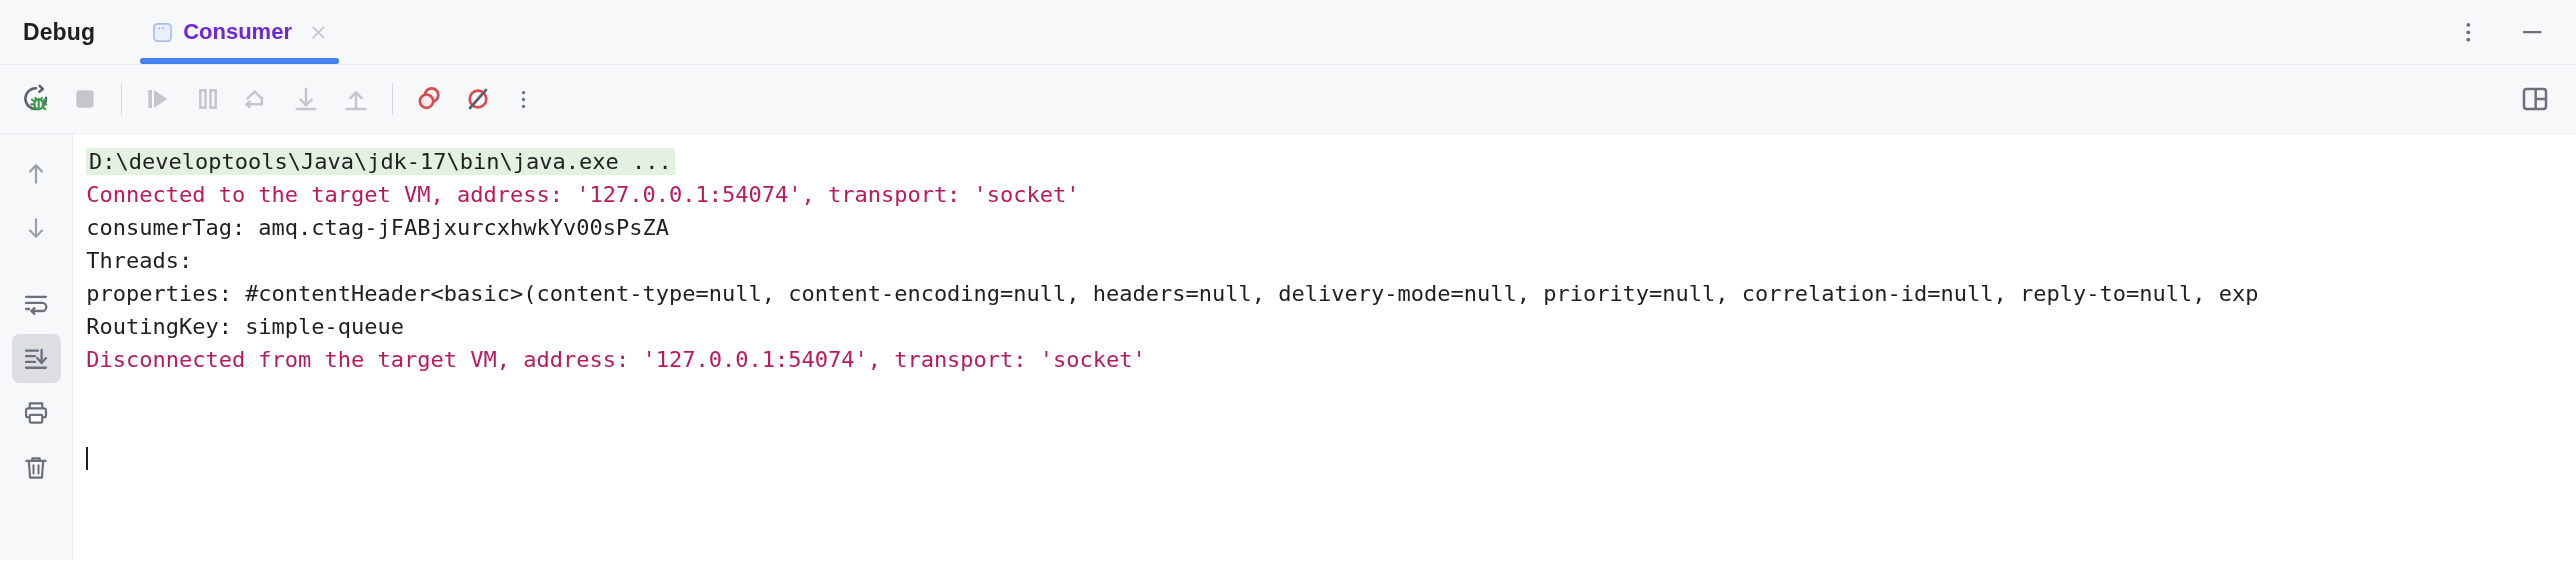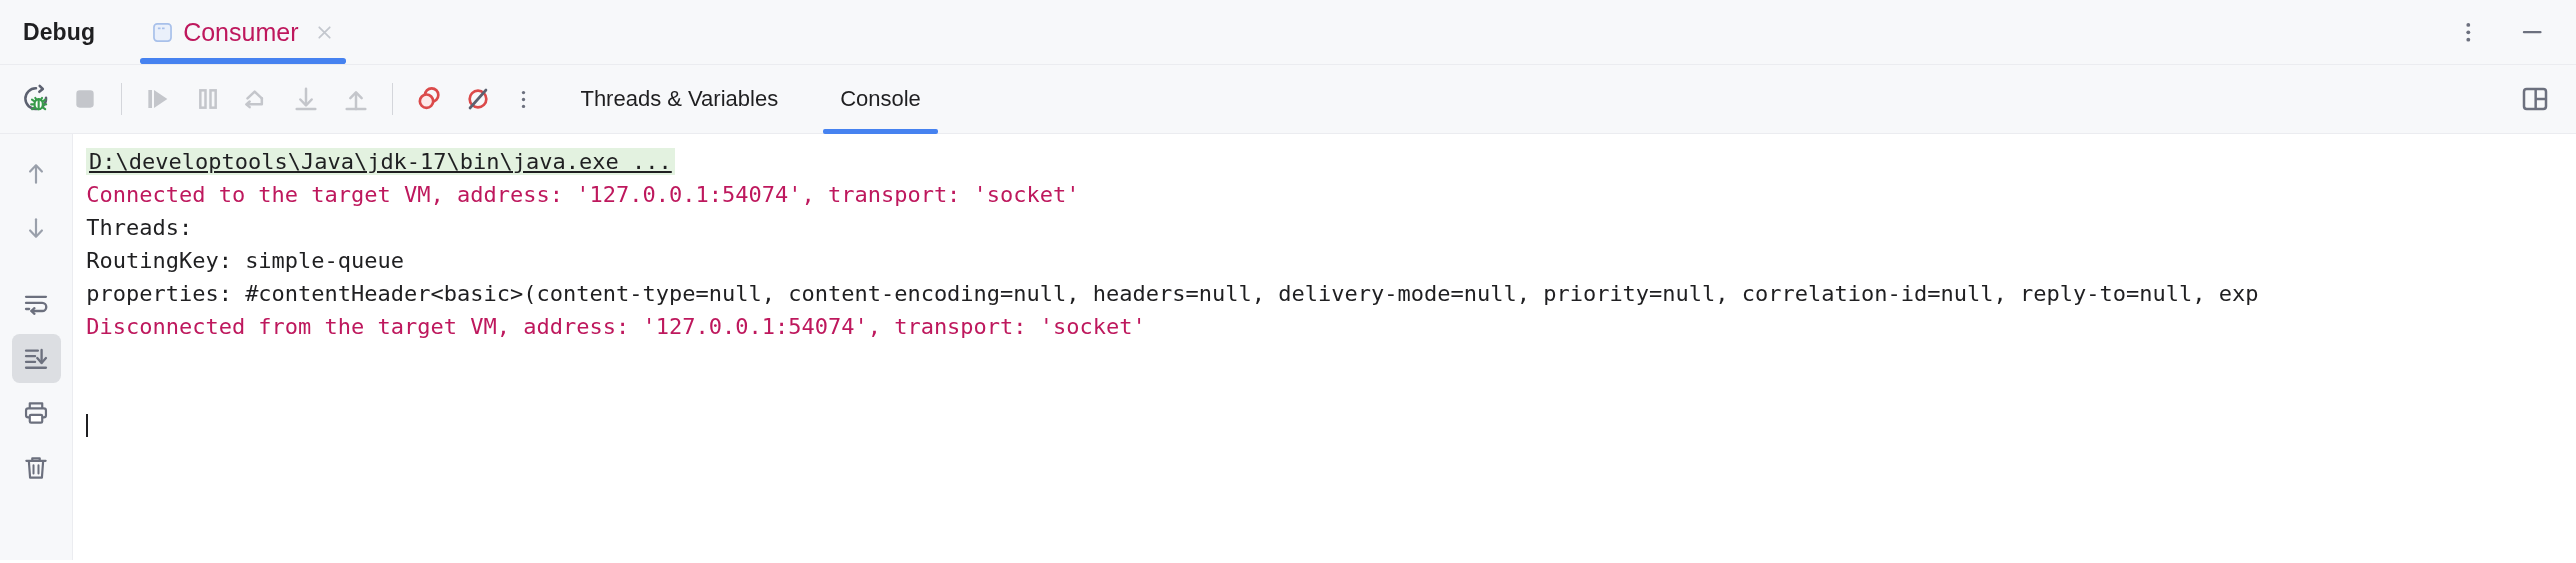--- a/index.html
+++ b/index.html
@@ -58,23 +58,24 @@
     cursor: default;
   }
   .tab-icon {
     width: 21px;
     height: 21px;
     margin-right: 10.4px;
     display: block;
     flex: 0 0 auto;
   }
   .tab-label {
-    font-size: 25px;
-    color: #be185d;
+    font-size: 22px;
+    color: #6d28d9;
     white-space: nowrap;
+    font-weight: bold;
   }
   .tab-close {
     margin-left: 17px;
     width: 19px;
     height: 19px;
     display: block;
     opacity: 0.55;
     cursor: pointer;
   }
   .tab-underline {
@@ -222,21 +223,20 @@
     font-size: 22px;
     line-height: 33px;
     white-space: pre;
     color: #1f1f21;
     height: 33px;
   }
   .line.blank { color: transparent; }
   .line .hl {
     background: #e3f2e0;
     padding: 0.9px 2.8px;
-    text-decoration: underline;
   }
   .c-link   { color: #be185d; }
   .c-plain  { color: #1f1f21; }
   .caret {
     display: inline-block;
     width: 1.9px;
     height: 23px;
     background: #1f1f21;
     vertical-align: -3.8px;
   }
@@ -364,28 +364,20 @@
 
       <div class="tb-dots">
         <svg viewBox="0 0 16 16" width="23" height="23">
           <circle cx="8" cy="3.2" r="1.15" fill="#6c707e"></circle>
           <circle cx="8" cy="8" r="1.15" fill="#6c707e"></circle>
           <circle cx="8" cy="12.8" r="1.15" fill="#6c707e"></circle>
         </svg>
       </div>
     </div>
 
-    <div class="toolbar-tabs">
-      <div class="ttab">
-        <span>Threads &amp; Variables</span>
-      </div>
-      <div class="ttab active">
-        <span>Console</span>
-      </div>
-    </div>
 
     <div class="toolbar-right">
       <div class="icon-btn">
         <svg viewBox="0 0 18 18" width="30" height="30">
           <rect x="2.4" y="3.0" width="13.2" height="12.0" rx="1.6" fill="none" stroke="#6c707e" stroke-width="1.5"></rect>
           <path d="M9.4 3.0 L9.4 15.0" stroke="#6c707e" stroke-width="1.5"></path>
           <path d="M9.4 9.0 L15.6 9.0" stroke="#6c707e" stroke-width="1.5"></path>
         </svg>
       </div>
     </div>
@@ -436,23 +428,24 @@
           <path d="M6.6 4.4 L6.6 2.8 L11.4 2.8 L11.4 4.4" fill="none" stroke="#6c707e" stroke-width="1.4" stroke-linejoin="round"></path>
           <path d="M4.4 4.4 L5.2 15.2 L12.8 15.2 L13.6 4.4" fill="none" stroke="#6c707e" stroke-width="1.4" stroke-linejoin="round"></path>
           <path d="M7.4 7.2 L7.4 12.6 M10.6 7.2 L10.6 12.6" stroke="#6c707e" stroke-width="1.3" stroke-linecap="round"></path>
         </svg>
       </div>
     </div>
 
     <div class="console">
       <div class="line"><span class="hl c-plain">D:\developtools\Java\jdk-17\bin\java.exe ...</span></div>
       <div class="line c-link">Connected to the target VM, address: '127.0.0.1:54074', transport: 'socket'</div>
+      <div class="line c-plain">consumerTag: amq.ctag-jFABjxurcxhwkYv00sPsZA</div>
       <div class="line c-plain">Threads:</div>
+      <div class="line c-plain">properties: #contentHeader&lt;basic&gt;(content-type=null, content-encoding=null, headers=null, delivery-mode=null, priority=null, correlation-id=null, reply-to=null, exp</div>
       <div class="line c-plain">RoutingKey: simple-queue</div>
-      <div class="line c-plain">properties: #contentHeader&lt;basic&gt;(content-type=null, content-encoding=null, headers=null, delivery-mode=null, priority=null, correlation-id=null, reply-to=null, exp</div>
       <div class="line c-link">Disconnected from the target VM, address: '127.0.0.1:54074', transport: 'socket'</div>
       <div class="line blank"></div>
       <div class="line blank"></div>
       <div class="line"><span class="caret"></span></div>
     </div>
   </div>
 
 </div>
 
 

